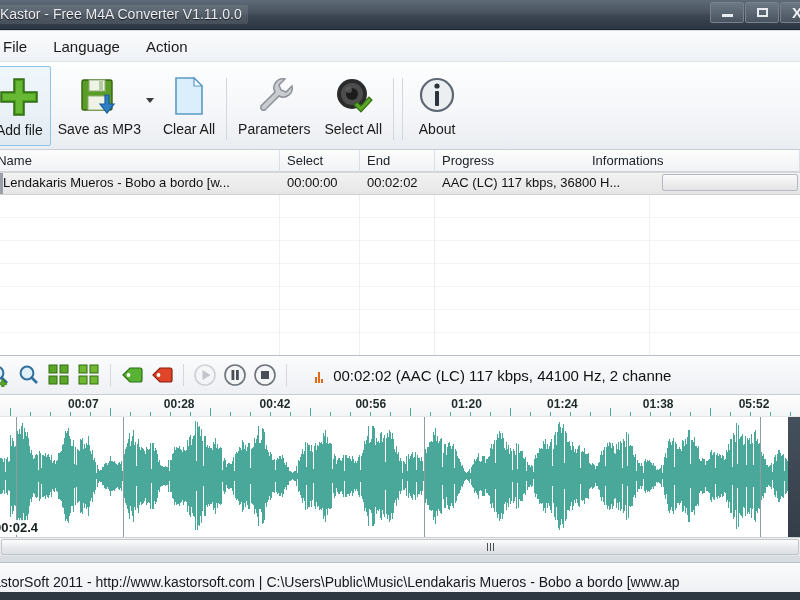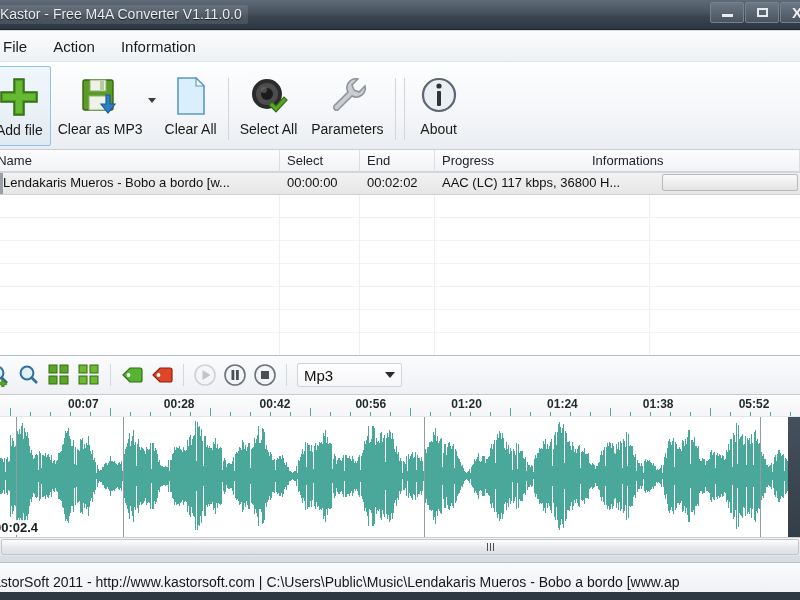--- a/index.html
+++ b/index.html
@@ -177,22 +177,22 @@
         <span class="glyph-max"></span>
       </div>
       <div class="win-btn">
         <span class="glyph-close">X</span>
       </div>
     </div>
   </div>
 
   <div class="menubar">
     <div class="menu-item">File</div>
+    <div class="menu-item">Language</div>
     <div class="menu-item">Action</div>
-    <div class="menu-item">Information</div>
   </div>
 
   <div class="toolbar">
 
     <div class="tb-btn active" style="margin-left:-12px;">
       <span class="tb-ico">
         <svg width="46" height="46" viewBox="0 0 46 46">
           <path d="M18 5 h10 v13 h13 v10 h-13 v13 h-10 v-13 h-13 v-10 h13 z" fill="#4f9e22" stroke="#2f6b12" stroke-width="1.5"></path>
           <path d="M20 7 h6 v13 h13 v6 h-13 v13 h-6 v-13 h-13 v-6 h13 z" fill="#6fc038" opacity=".75"></path>
         </svg>
@@ -203,56 +203,56 @@
     <div class="tb-btn">
       <span class="tb-ico">
         <svg width="46" height="46" viewBox="0 0 46 46">
           <rect x="6" y="7" width="30" height="30" rx="2" fill="#5a9c26" stroke="#35630f" stroke-width="1.4"></rect>
           <rect x="13" y="7" width="16" height="11" fill="#eef3e6" stroke="#8fae76" stroke-width="1"></rect>
           <rect x="23" y="8" width="4" height="9" fill="#b8c9a6"></rect>
           <rect x="12" y="23" width="18" height="14" fill="#eef3e6" stroke="#8fae76" stroke-width="1"></rect>
           <path d="M29 22 l0 9 l-5 0 l7 9 l7 -9 l-5 0 l0 -9 z" fill="#2f7fc6" stroke="#1a5c99" stroke-width="1.2"></path>
         </svg>
       </span>
-      <span class="tb-lab">Clear as MP3</span>
+      <span class="tb-lab">Save as MP3</span>
     </div>
     <div class="tb-caret"></div>
 
     <div class="tb-btn">
       <span class="tb-ico">
         <svg width="46" height="46" viewBox="0 0 46 46">
           <path d="M10 5 h18 l8 8 v28 h-26 z" fill="#dbeefb" stroke="#5b9ac7" stroke-width="1.6"></path>
           <path d="M28 5 l8 8 h-8 z" fill="#ffffff" stroke="#5b9ac7" stroke-width="1.2"></path>
         </svg>
       </span>
       <span class="tb-lab">Clear All</span>
     </div>
 
     <div class="tb-sep"></div>
+
+    <div class="tb-btn">
+      <span class="tb-ico">
+        <svg width="46" height="46" viewBox="0 0 46 46">
+          <path d="M34 6 a9 9 0 0 0 -10 13 l-14 14 a3 3 0 0 0 4 4 l14 -14 a9 9 0 0 0 13 -10 l-6 6 l-5 -2 l-2 -5 z" fill="#c9ccd1" stroke="#8d9298" stroke-width="1.5"></path>
+        </svg>
+      </span>
+      <span class="tb-lab">Parameters</span>
+    </div>
 
     <div class="tb-btn">
       <span class="tb-ico">
         <svg width="46" height="46" viewBox="0 0 46 46">
           <circle cx="22" cy="21" r="15" fill="#2b2b2b"></circle>
           <circle cx="22" cy="21" r="11" fill="#4d4d4d"></circle>
           <circle cx="22" cy="21" r="6" fill="#1c1c1c"></circle>
           <circle cx="19" cy="17" r="3" fill="#6e6e6e" opacity=".6"></circle>
           <path d="M27 29 l4 4 l8 -9 l3 3 l-11 12 l-7 -7 z" fill="#5aa627" stroke="#336d12" stroke-width="1.2"></path>
         </svg>
       </span>
       <span class="tb-lab">Select All</span>
-    </div>
-
-    <div class="tb-btn">
-      <span class="tb-ico">
-        <svg width="46" height="46" viewBox="0 0 46 46">
-          <path d="M34 6 a9 9 0 0 0 -10 13 l-14 14 a3 3 0 0 0 4 4 l14 -14 a9 9 0 0 0 13 -10 l-6 6 l-5 -2 l-2 -5 z" fill="#c9ccd1" stroke="#8d9298" stroke-width="1.5"></path>
-        </svg>
-      </span>
-      <span class="tb-lab">Parameters</span>
     </div>
 
     <div class="tb-sep"></div>
 
 
     <div class="tb-sep"></div>
 
     <div class="tb-btn">
       <span class="tb-ico">
         <svg width="46" height="46" viewBox="0 0 46 46">
@@ -401,25 +401,29 @@
     </div>
     <div class="pb-ico">
       <svg width="24" height="24" viewBox="0 0 24 24">
         <circle cx="12" cy="12" r="10" fill="#f4f5f7" stroke="#6d737b" stroke-width="1.6"></circle>
         <rect x="8" y="8" width="8" height="8" fill="#4a4f57"></rect>
       </svg>
     </div>
 
     <div class="pb-sep"></div>
 
-    <div class="combo">
-      <span>Mp3</span>
-      <span class="caret"></span>
-    </div>
-
+
+    <div class="pb-info">
+      <span class="eq-ico">
+        <i style="height:6px"></i>
+          <i style="height:11px"></i>
+          <i style="height:4px"></i>
+      </span>
+      <span>00:02:02 (AAC (LC) 117 kbps, 44100 Hz, 2 channe</span>
+    </div>
   </div>
 
   <div class="wave-area">
     <div class="ruler" id="ruler">
         <div class="tick-label" style="left: 83.3533px;">00:07</div>
         <div class="tick-label" style="left: 179.162px;">00:28</div>
         <div class="tick-label" style="left: 274.97px;">00:42</div>
         <div class="tick-label" style="left: 370.778px;">00:56</div>
         <div class="tick-label" style="left: 466.587px;">01:20</div>
         <div class="tick-label" style="left: 562.395px;">01:24</div>

